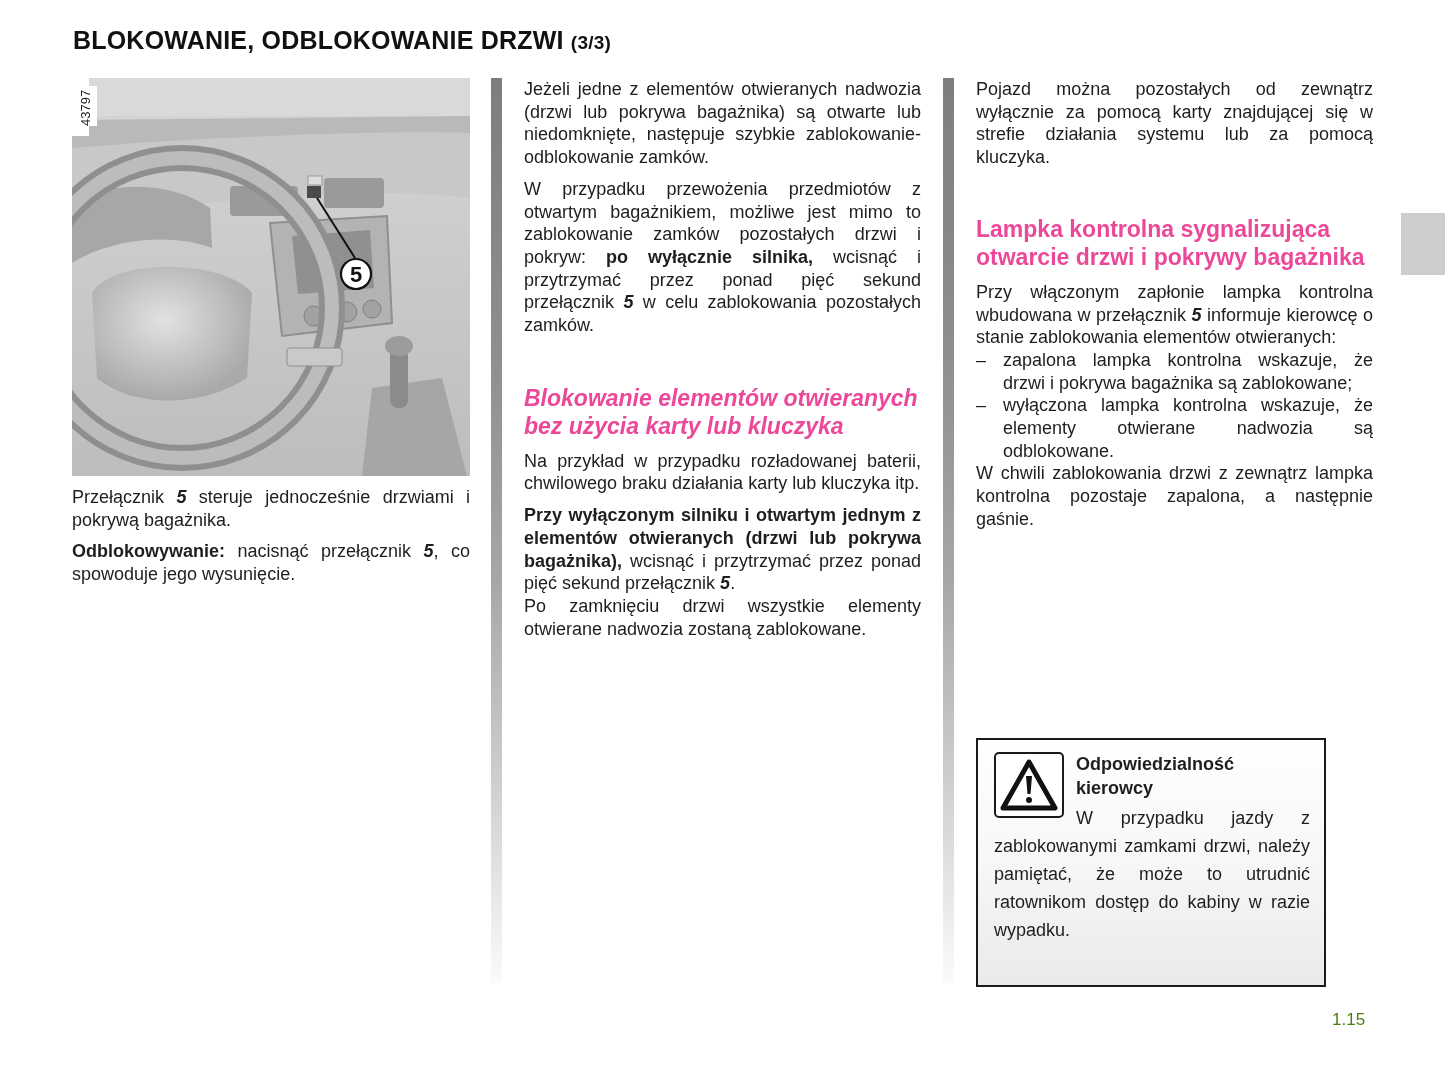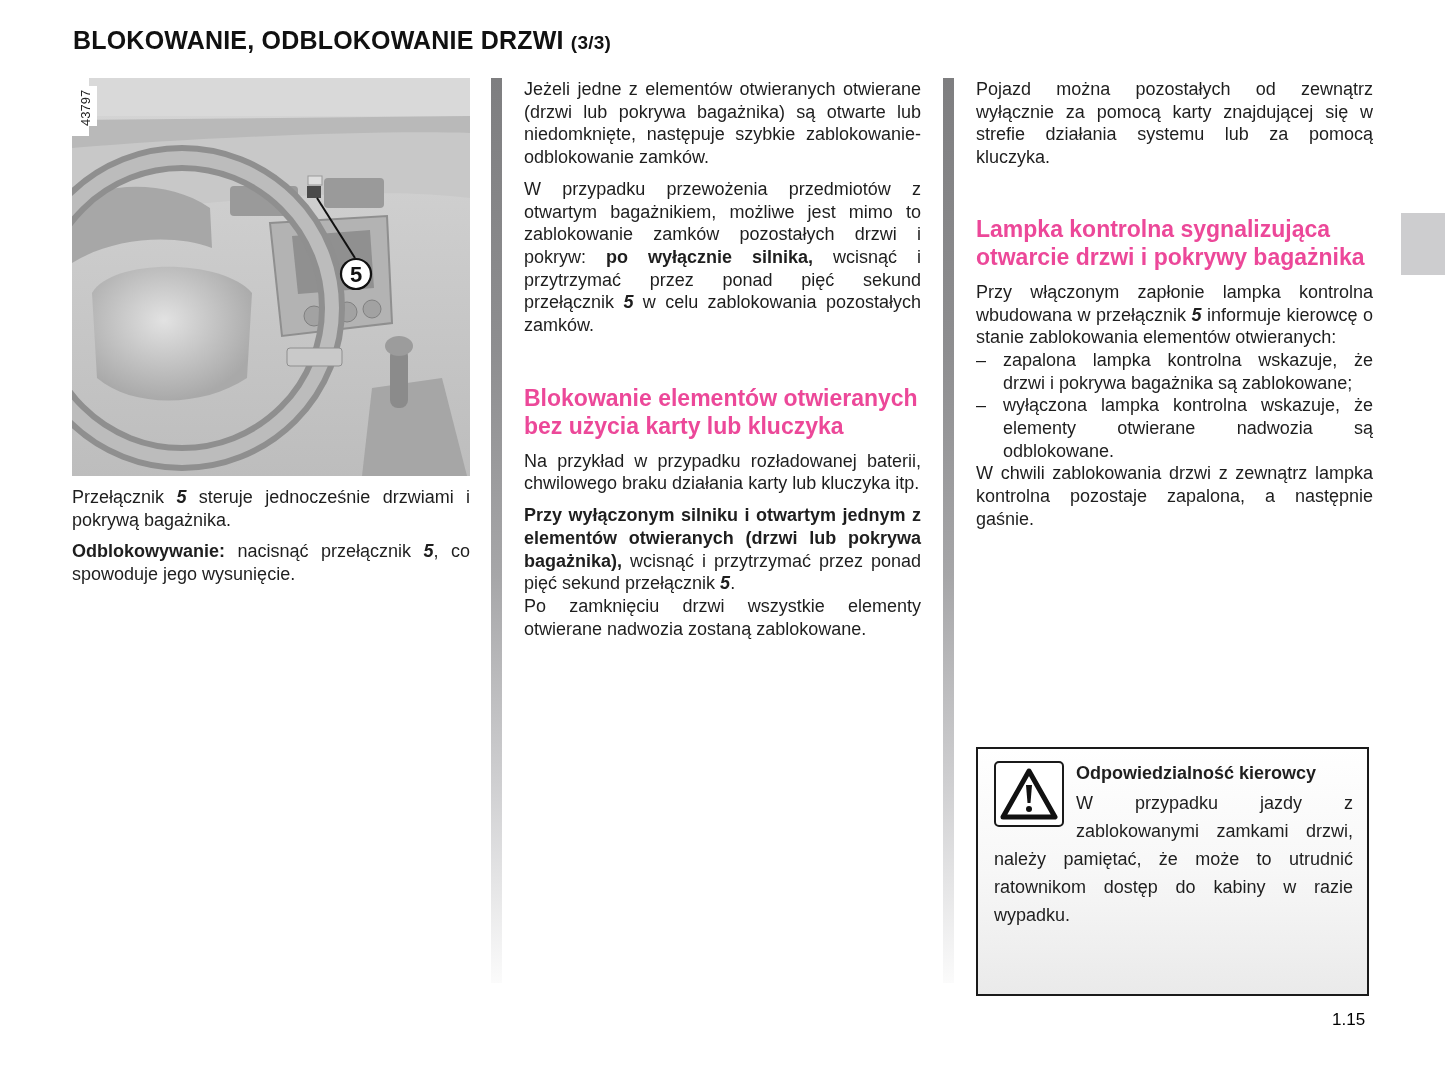--- a/index.html
+++ b/index.html
@@ -49,49 +49,48 @@
     font-size: 13px; color: #222; background: #fff; height: 40px; line-height: 22px;
     padding: 0 0 0 0;
   }
   .fig-white {
     position: absolute; left: 0; top: 0; width: 17px; height: 58px; background: #fff;
   }
 
   .col1 h2 { margin-top: 9px; }
   .col1 .sec-body { margin-top: 10px; }
 
-  .col2 h2 { margin-top: 47px; }
+  .col2 h2 { margin-top: 47px; font-style: italic; }
   .col2 .sec-body { margin-top: 10px; }
 
   .col3 h2 { margin-top: 46px; }
   .col3 .sec-body { margin-top: 10px; }
 
   ul.dash { list-style: none; margin: 0; padding: 0; }
   ul.dash li {
     position: relative; padding-left: 27px; font-size: 18px; line-height: 22.7px; text-align: justify;
   }
   ul.dash li::before { content: "–"; position: absolute; left: 0; top: 0; }
 
   .warning {
-    position: absolute; left: 976px; top: 738px; width: 393px; height: 249px;
+    position: absolute; left: 976px; top: 738px; width: 350px; height: 249px;
     border: 2px solid #1a1a1a; box-sizing: border-box;
     background: linear-gradient(to bottom, #ffffff 0%, #f7f7f7 50%, #eaeaea 100%);
     padding: 12px 14px 0 16px;
-    margin-top: 9px;
   }
   .warn-icon {
     float: left; width: 70px; height: 66px; margin: 0 12px 4px 0;
     border: 2px solid #1a1a1a; border-radius: 5px; box-sizing: border-box;
     background: #fff; display: flex; align-items: center; justify-content: center;
   }
   .warn-title { font-size: 18px; font-weight: bold; line-height: 24px; margin-bottom: 4px; }
   .warning p { font-size: 18px; line-height: 28px; }
 
   .page-number {
-    position: absolute; left: 1332px; top: 1010px; font-size: 17px; color: #000000;
+    position: absolute; left: 1332px; top: 1010px; font-size: 17px; color: #4d7c0f;
   }
 </style>
 </head>
 <body>
 
 <div class="page-title">
   <span>BLOKOWANIE, ODBLOKOWANIE DRZWI</span>
   <span class="suffix">(3/3)</span>
 </div>
 
@@ -155,21 +154,21 @@
     <p>
       <span>Przełącznik </span><span class="bi">5</span><span> steruje jednocześnie drzwiami i pokrywą bagażnika.</span>
     </p>
     <p>
       <span class="b">Odblokowywanie:</span><span> nacisnąć przełącznik </span><span class="bi">5</span><span>, co spowoduje jego wysunięcie.</span>
     </p>
   </div>
 </div>
 
 <div class="col col2">
-  <p>Jeżeli jedne z elementów otwieranych otwierane (drzwi lub pokrywa bagażnika) są otwarte lub niedomknięte, następuje szybkie zablokowanie-odblokowanie zamków.</p>
+  <p>Jeżeli jedne z elementów otwieranych nadwozia (drzwi lub pokrywa bagażnika) są otwarte lub niedomknięte, następuje szybkie zablokowanie-odblokowanie zamków.</p>
   <p>
     <span>W przypadku przewożenia przedmiotów z otwartym bagażnikiem, możliwe jest mimo to zablokowanie zamków pozostałych drzwi i pokryw: </span><span class="b">po wyłącznie silnika,</span><span> wcisnąć i przytrzymać przez ponad pięć sekund przełącznik </span><span class="bi">5</span><span> w celu zablokowania pozostałych zamków.</span>
   </p>
   <h2>Blokowanie elementów otwieranych bez użycia karty lub kluczyka</h2>
   <div class="sec-body">
     <p>Na przykład w przypadku rozładowanej baterii, chwilowego braku działania karty lub kluczyka itp.</p>
     <p>
       <span class="b">Przy wyłączonym silniku i otwartym jednym z elementów otwieranych (drzwi lub pokrywa bagażnika),</span><span> wcisnąć i przytrzymać przez ponad pięć sekund przełącznik </span><span class="bi">5</span><span>.</span>
     </p>
     <p style="margin-top:0">Po zamknięciu drzwi wszystkie elementy otwierane nadwozia zostaną zablokowane.</p>

